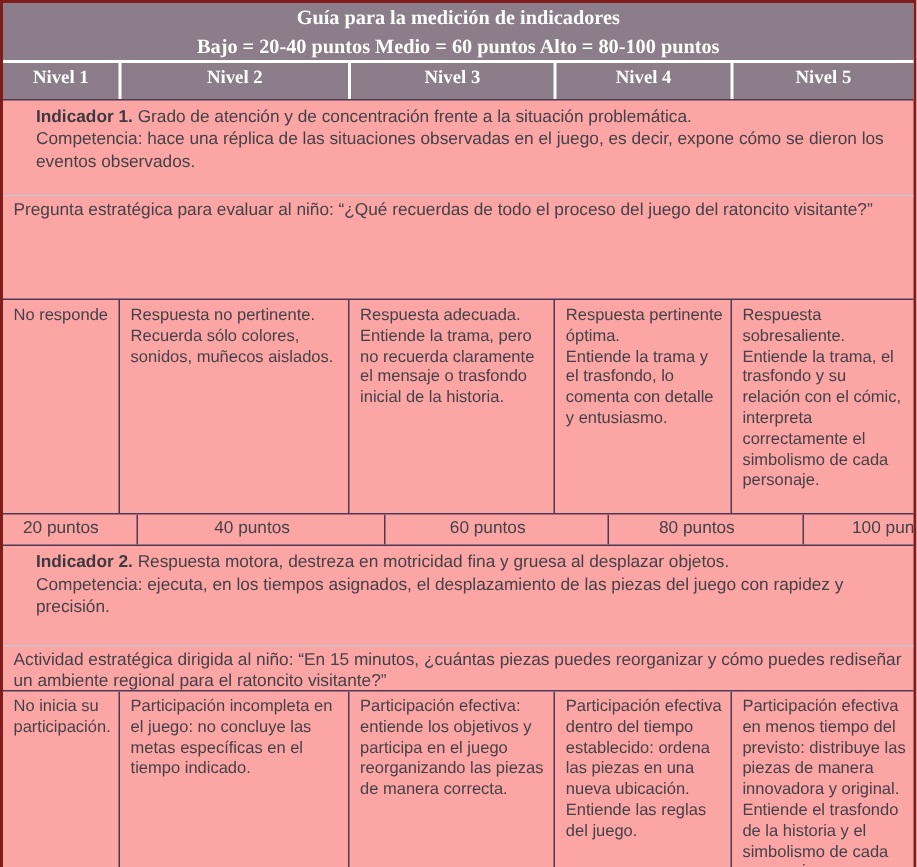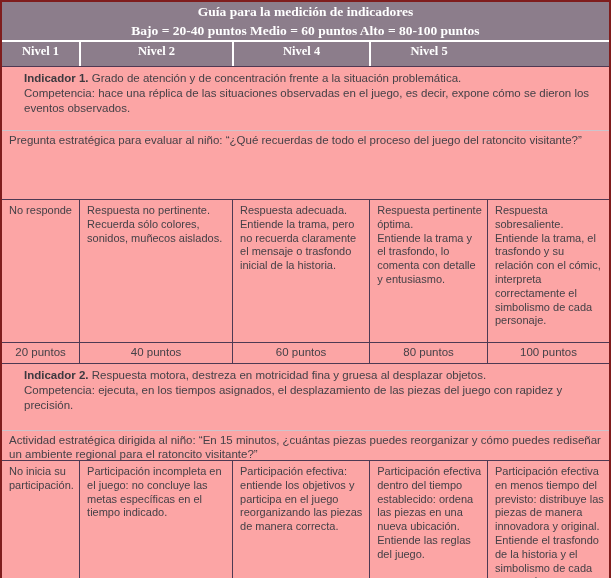--- a/index.html
+++ b/index.html
@@ -34,40 +34,41 @@
   .cells-row{box-sizing:border-box;border-top:1.5px solid #4e3953;display:grid;
     grid-template-columns:12.7% 25.2% 22.6% 19.4% 20.1%;overflow:hidden;}
   .cells-1{height:143px;margin-top:48px;}
   .cells-2{height:145px;}
   .cell{box-sizing:border-box;padding:4px 5px 0 7px;font-size:11px;line-height:13.8px;
     white-space:pre-line;overflow:hidden;}
   .cell + .cell{border-left:1.5px solid #4e3953;}
 
   
   .points-row{box-sizing:border-box;border-top:1.5px solid #4e3953;display:grid;
-    grid-template-columns:12.7% 25.2% 22.6% 19.4% 20.1%;overflow:hidden;}
+    grid-template-columns:12.7% 25.2% 22.6% 19.4% 20.1%;overflow:hidden;gap:12px;}
   .points-1{height:21px;}
   .points-2{height:19px;}
   .pcell{box-sizing:border-box;font-size:11.5px;line-height:19px;text-align:center;}
   .pcell + .pcell{border-left:1.5px solid #4e3953;}
 </style>
 </head>
 <body>
 
 <div class="doc">
   <div class="tbl">
 
     <div class="title-block">
       <div>Guía para la medición de indicadores</div>
       <div>Bajo = 20-40 puntos Medio = 60 puntos Alto = 80-100 puntos</div>
     </div>
 
     <div class="nivel-row">
       <div class="nivel-cell">Nivel 1</div>
       <div class="nivel-cell">Nivel 2</div>
+      <div class="nivel-cell">Nivel 3</div>
       <div class="nivel-cell">Nivel 4</div>
       <div class="nivel-cell">Nivel 5</div>
     </div>
 
     <div class="band band-1">
       <span class="ind-label">Indicador 1.</span>
       <span class="pre">Grado de atención y de concentración frente a la situación problemática.
 Competencia: hace una réplica de las situaciones observadas en el juego, es decir, expone cómo se dieron los eventos observados.</span>
     </div>
     <div class="strategy strategy-1 pre">Pregunta estratégica para evaluar al niño: “¿Qué recuerdas de todo el proceso del juego del ratoncito visitante?”</div>

